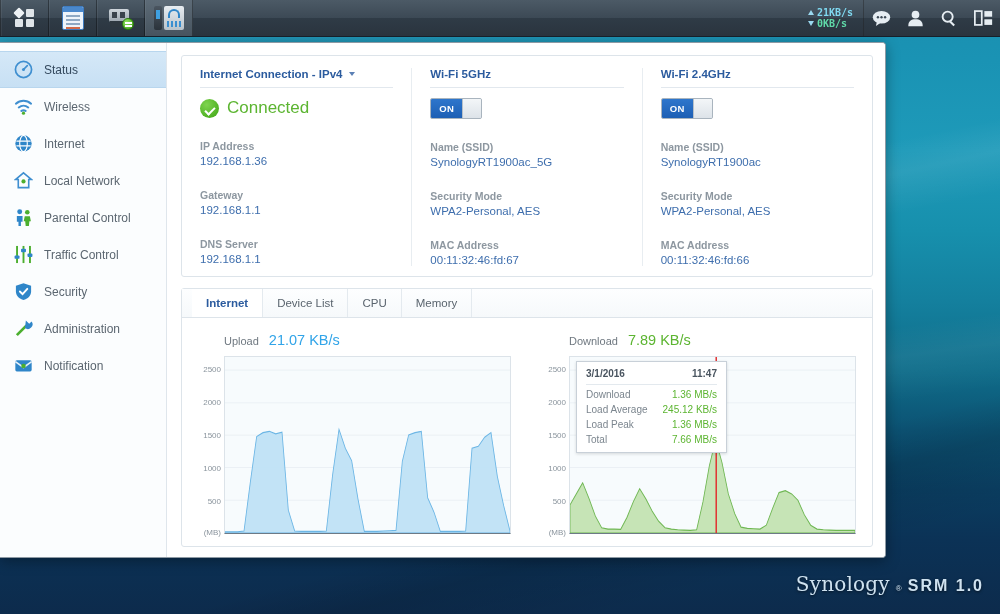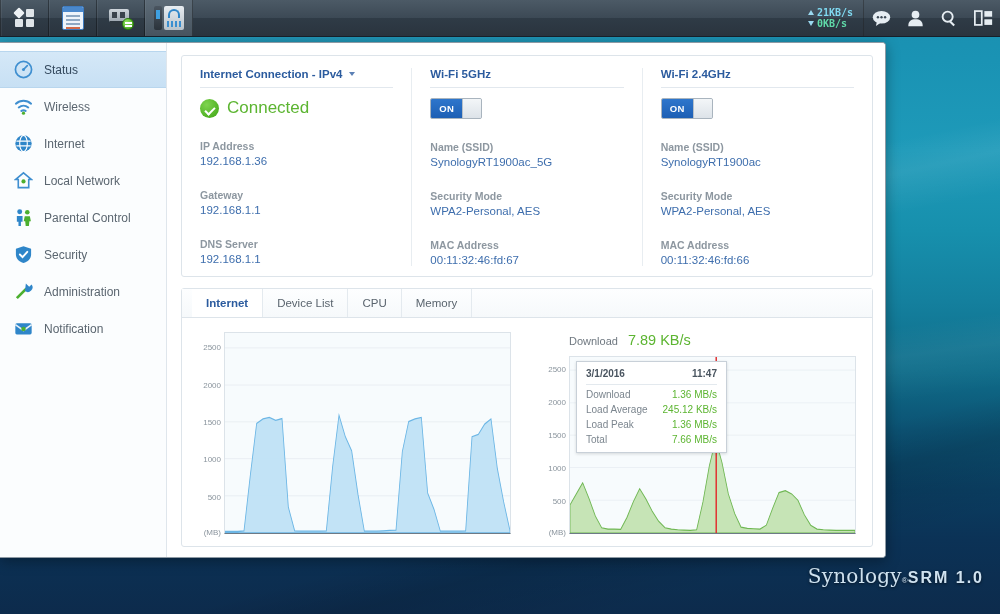--- a/index.html
+++ b/index.html
@@ -255,22 +255,22 @@
   }
   .tt-head { display: flex; justify-content: space-between; font-size: 10px; font-weight: bold;
              color: #4a5560; padding-bottom: 5px; border-bottom: 1px solid #e3e9ee; }
   .tt-row { display: flex; justify-content: space-between; font-size: 10px; margin-top: 4px; }
   .tt-row:first-of-type { margin-top: 6px; }
   .tt-k { color: #7b858e; }
   .tt-v { color: #5cb531; }
 
   
   #brand {
-    position: absolute; right: 16px; bottom: 26px;
-    color: #cfe2f0; z-index: 5; display: flex; align-items: baseline; 
+    position: absolute; right: 16px; bottom: 18px;
+    color: #cfe2f0; z-index: 5; display: flex; align-items: baseline; gap: 6px;
     text-shadow: 0 1px 3px rgba(0,0,0,0.6);
   }
   #brand .syn { font-family: "DejaVu Serif", serif; font-size: 20px; letter-spacing: .2px; }
   #brand .reg { font-size: 8px; vertical-align: super; }
   #brand .srm { font-size: 16px; font-weight: bold; letter-spacing: 2px; }
 </style>
 </head>
 <body>
 
 <div id="desktop">
@@ -396,20 +396,31 @@
         <div class="side-item">
           <svg class="side-ico" viewBox="0 0 20 20">
             <circle cx="6" cy="4" r="2.6" fill="#2f86c9"></circle>
             <path d="M3 8.5 h6 v6 h-1.7 v4.5 h-2.6 v-4.5 H3 Z" fill="#2f86c9"></path>
             <circle cx="14" cy="4.5" r="2.4" fill="#4caf2f"></circle>
             <path d="M11.3 8.8 h5.4 l1.1 5.2 h-1.6 l-.5 5 h-3.4 l-.5 -5 h-1.6 Z" fill="#4caf2f"></path>
           </svg>
           <span>Parental Control</span>
         </div>
 
+        <div class="side-item">
+          <svg class="side-ico" viewBox="0 0 20 20">
+            <rect x="2.2" y="1" width="2" height="18" fill="#4caf2f"></rect>
+            <rect x="0.6" y="11" width="5.2" height="3.6" rx="1" fill="#2f86c9"></rect>
+            <rect x="9" y="1" width="2" height="18" fill="#4caf2f"></rect>
+            <rect x="7.4" y="4" width="5.2" height="3.6" rx="1" fill="#2f86c9"></rect>
+            <rect x="15.8" y="1" width="2" height="18" fill="#4caf2f"></rect>
+            <rect x="14.2" y="9" width="5.2" height="3.6" rx="1" fill="#2f86c9"></rect>
+          </svg>
+          <span>Traffic Control</span>
+        </div>
 
         <div class="side-item">
           <svg class="side-ico" viewBox="0 0 20 20">
             <path d="M10 1.2 L18 4 V10 C18 14.6 14.4 17.6 10 19 C5.6 17.6 2 14.6 2 10 V4 Z" fill="#2f86c9"></path>
             <path d="M6.2 10 L9 12.8 L14 7.2" fill="none" stroke="#fff" stroke-width="2" stroke-linecap="round"></path>
           </svg>
           <span>Security</span>
         </div>
 
         <div class="side-item">
@@ -488,20 +499,24 @@
           <div class="tabbar">
             <div class="tab active">Internet</div>
             <div class="tab">Device List</div>
             <div class="tab">CPU</div>
             <div class="tab">Memory</div>
           </div>
 
           <div class="charts">
 
             <div class="chart-box">
+              <div class="chart-title">
+                <span class="lab">Upload</span>
+                <span class="val up">21.07 KB/s</span>
+              </div>
               <div class="plot-wrap">
                 <div class="yaxis">
                   <span style="top:7.4%">2500</span>
                   <span style="top:26%">2000</span>
                   <span style="top:44.4%">1500</span>
                   <span style="top:63%">1000</span>
                   <span style="top:81.5%">500</span>
                   <span class="unit" style="top:99%">(MB)</span>
                 </div>
                 <div class="plot">

